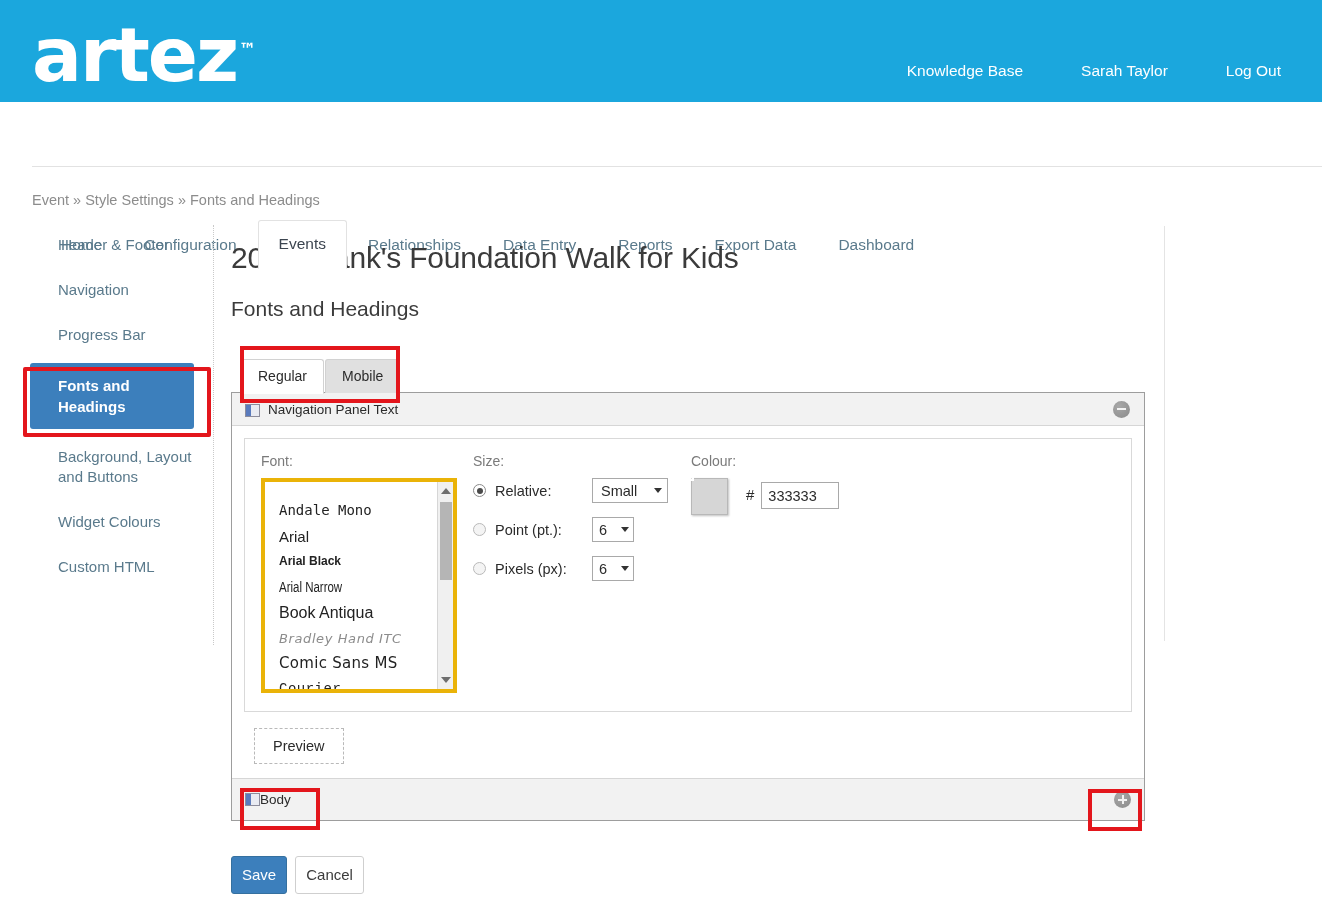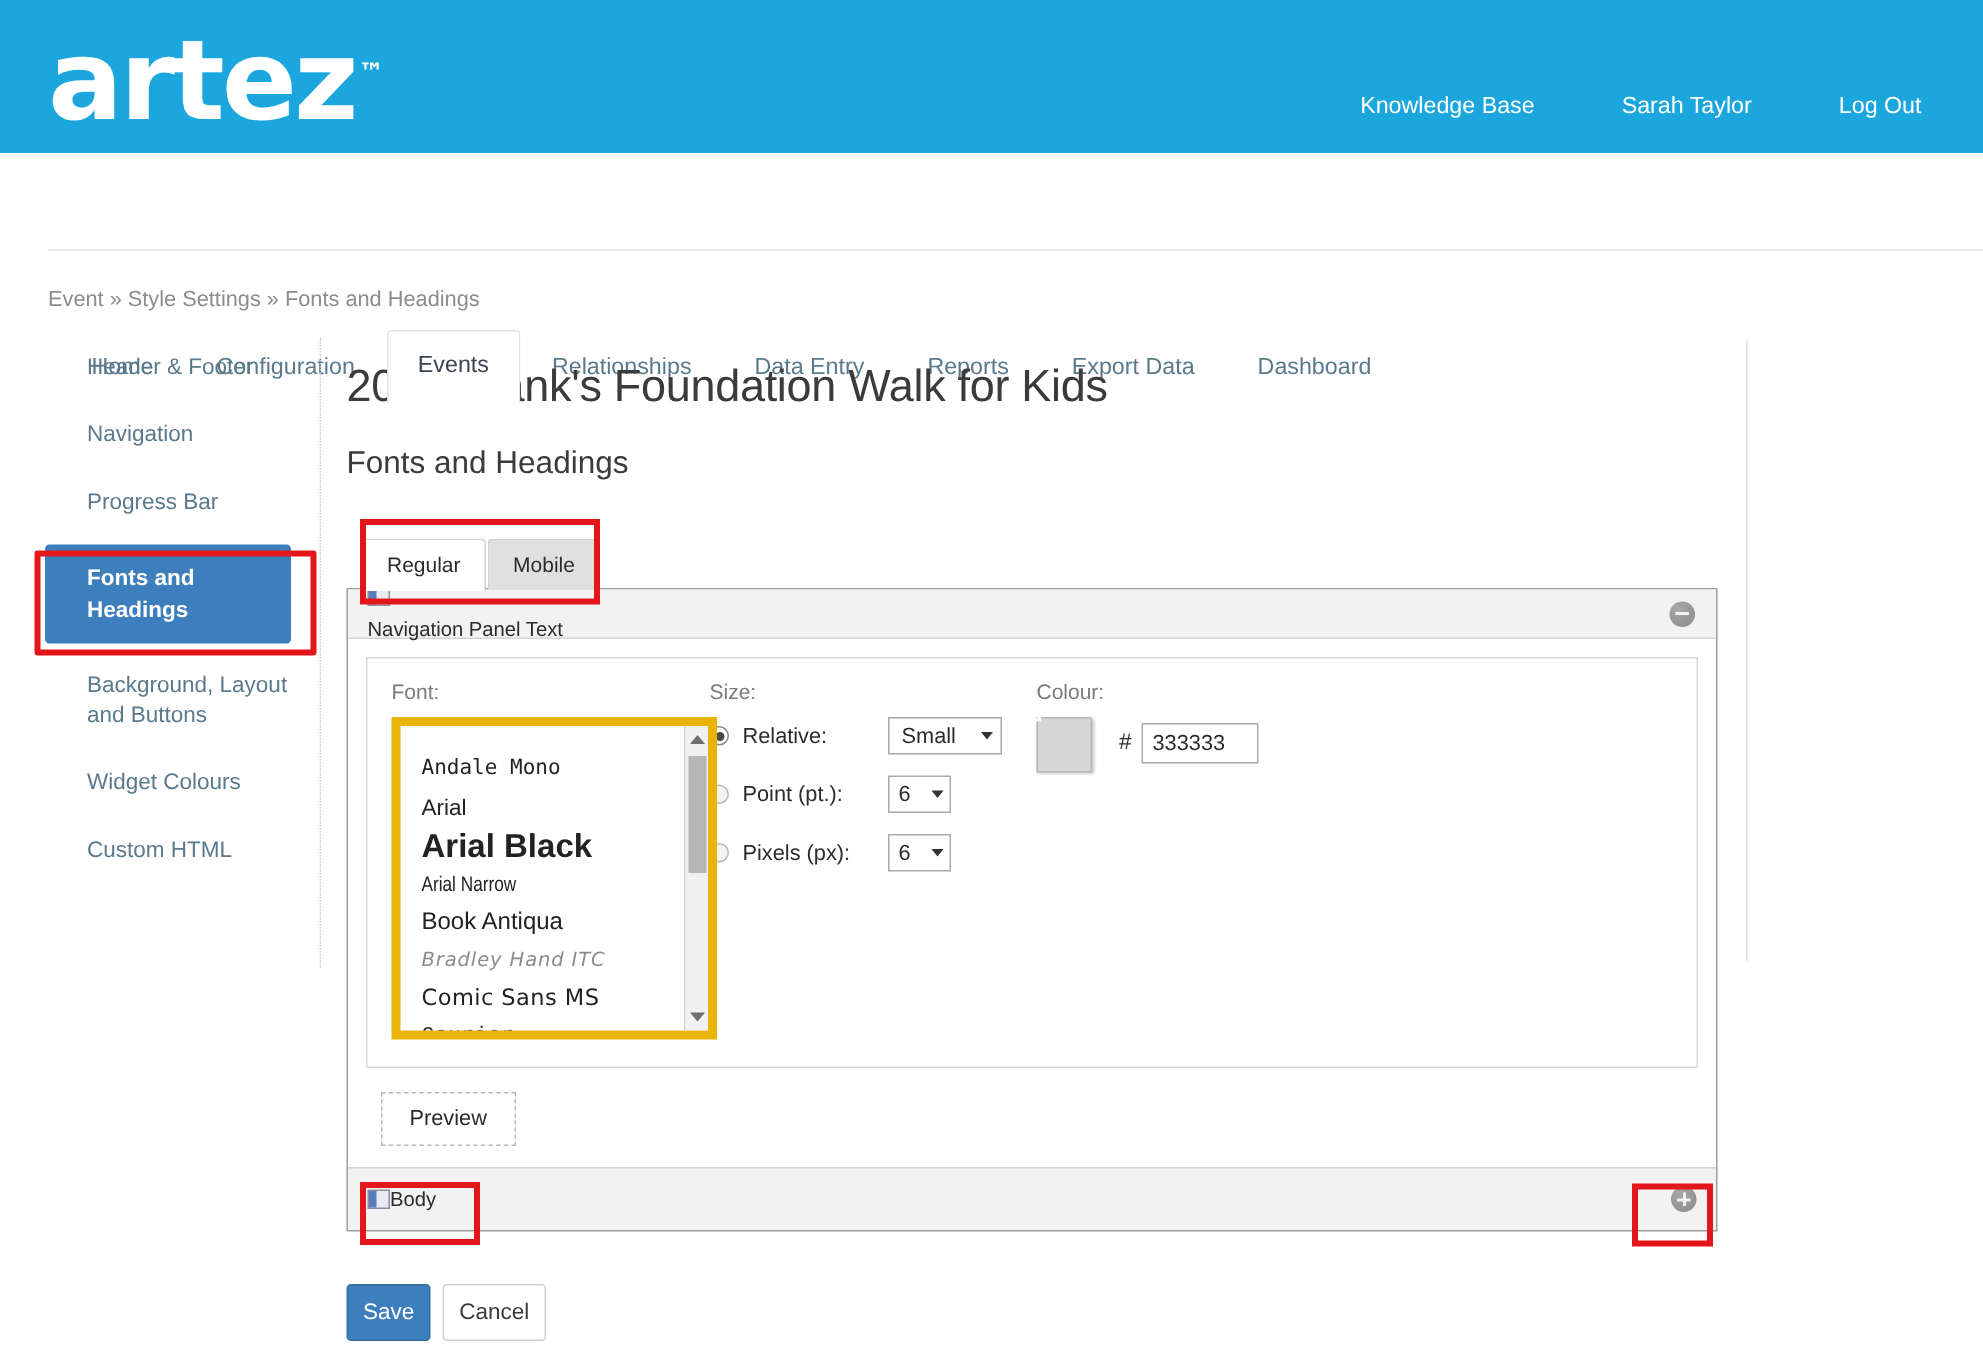--- a/index.html
+++ b/index.html
@@ -131,21 +131,21 @@
   
   .panel {
     position:absolute; left: 231px; top: 392px; width: 914px;
     border: 1px solid #9d9d9d; background:#ffffff;
   }
   .acc-header {
     display:flex; align-items:center; justify-content:space-between;
     background:#f2f2f2; border-bottom:1px solid #d6d6d6;
     height: 33px; padding: 0 14px 0 13px;
   }
-  .acc-header .left { display:flex; align-items:flex-start; gap:8px;flex-direction:column; }
+  .acc-header .left { display:flex; align-items:flex-end; gap:8px; }
   .acc-title { font-size: 13.5px; color:#2b2b2b; }
   .panel-icon {
     width: 15px; height: 13px; display:inline-block;
     border:1px solid #8d8d9c; background:#e9ebf2; position:relative;
   }
   .panel-icon::before{
     content:""; position:absolute; left:0; top:0; bottom:0; width:5px;
     background:#5a7bbd;
   }
   .circle-btn {
@@ -163,28 +163,28 @@
   .field-box {
     border:1px solid #d9d9d9; background:#ffffff;
     padding: 14px 16px 18px 16px; display:flex; gap: 0; min-height: 236px;
   }
   .col-font { width: 212px; }
   .col-size { width: 218px; }
   .col-colour { width: 300px; }
   .field-label { font-size: 14px; color:#7a7a7a; margin-bottom: 9px; }
 
   .fontlist {
-    width: 217px; height: 215px; border:6px solid #eab308;
+    width: 196px; height: 215px; border:4px solid #eab308;
     background:#ffffff; position:relative; overflow:hidden;
   }
   .fontlist-inner { padding: 16px 0 0 14px; }
   .fontlist-item { font-size: 15px; color:#222; line-height: 25.5px; white-space: nowrap; }
   .f-andale  { font-family: "DejaVu Sans Mono", monospace; font-size:14px; }
   .f-arial   { font-family: "Liberation Sans", sans-serif; }
-  .f-arialbk { font-family: "Liberation Sans", sans-serif; font-weight:700; font-size:22px;}
+  .f-arialbk { font-family: "Liberation Sans", sans-serif; font-weight:700; font-size:12px;}
   .f-narrow  { font-family: "Liberation Sans Narrow", "Liberation Sans", sans-serif; font-size:14px; transform: scaleX(0.82); transform-origin:left; }
   .f-book    { font-family: Liberation Sans, sans-serif; font-size:16px; }
   .f-bradley { font-family: "DejaVu Sans", sans-serif; font-size:13px; color:#8c8c8c; font-style:italic; letter-spacing:0.6px;}
   .f-comic   { font-family: "DejaVu Sans", sans-serif; font-size:15px; letter-spacing:0.3px; }
   .f-courier { font-family: "Liberation Mono", monospace; font-size:14px; letter-spacing:0.5px;}
 
   .scrollbar {
     position:absolute; right:0; top:0; width:16px; height:100%;
     background:#f0f0f0; border-left:1px solid #d6d6d6;
   }

